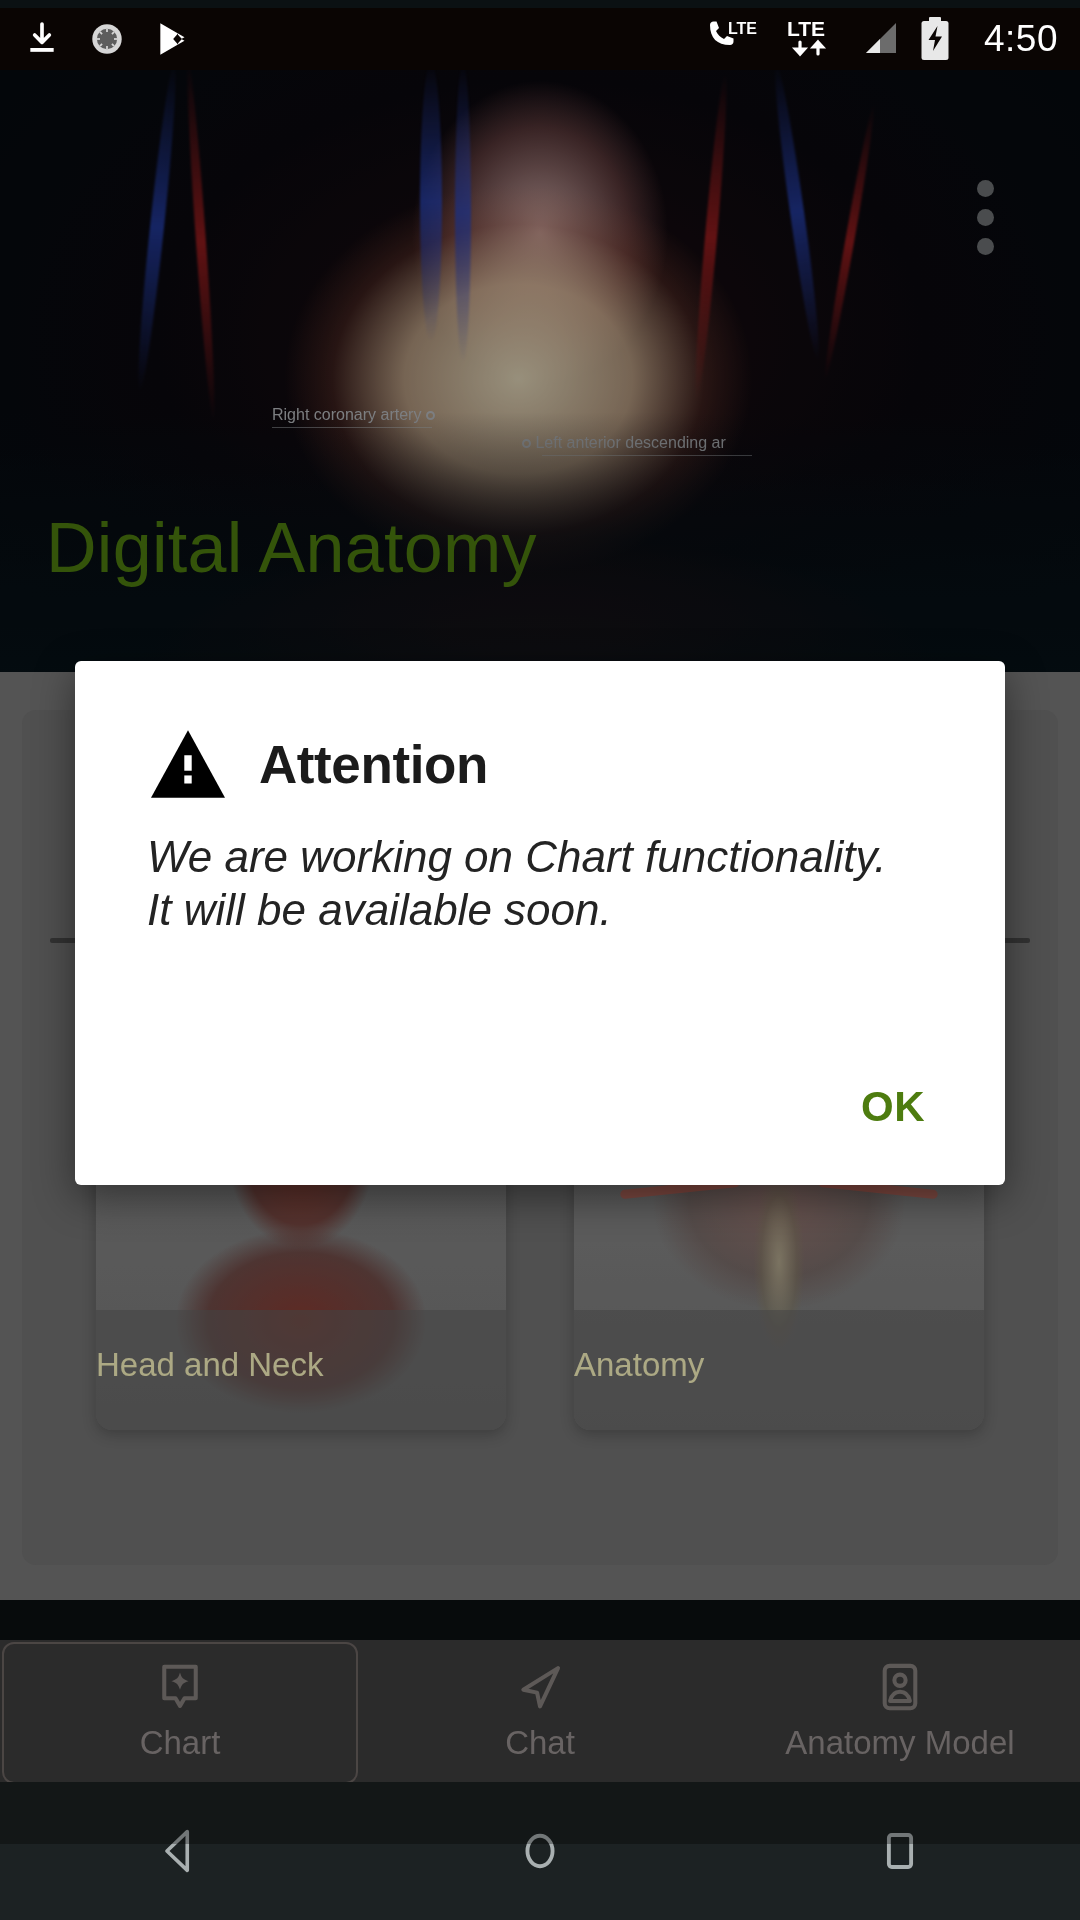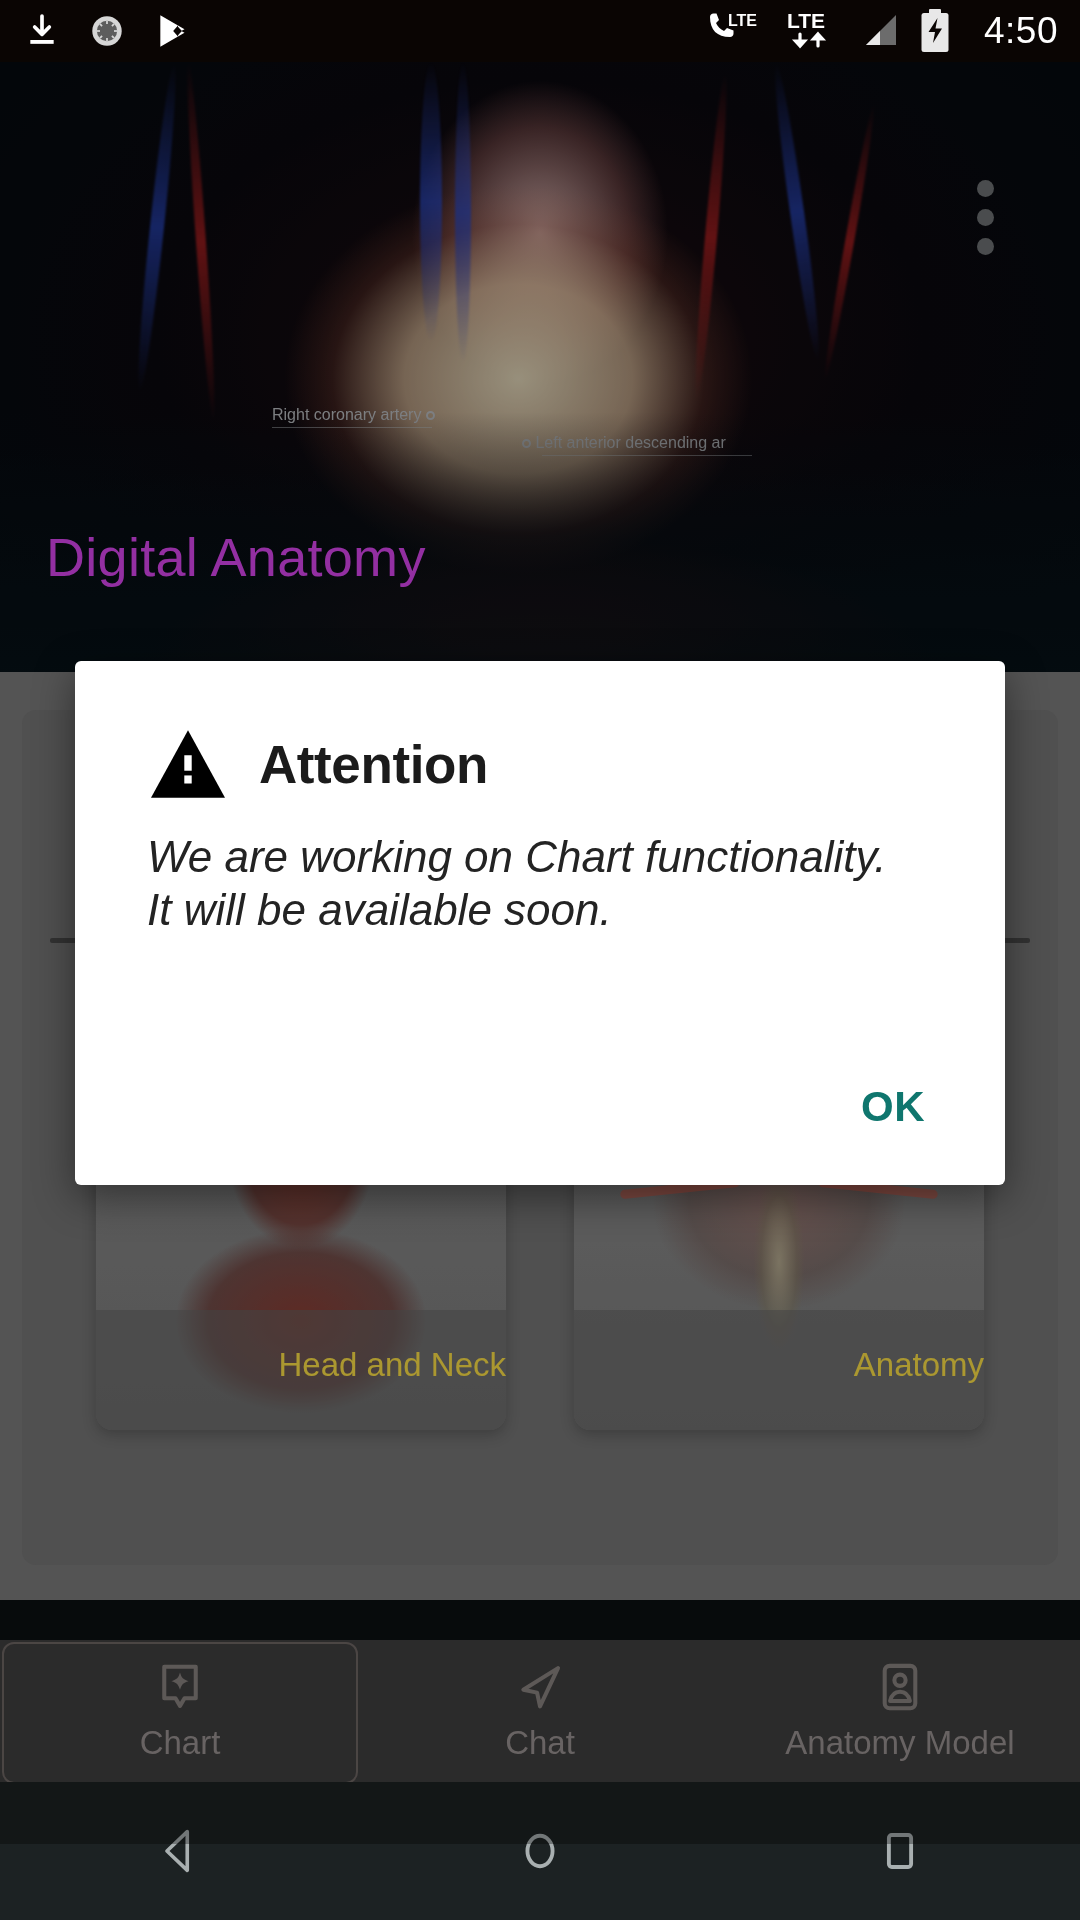--- a/index.html
+++ b/index.html
@@ -11,21 +11,21 @@
   }
   #phone {
     position:relative;
     width:1080px; height:1920px;
     background:#0b1113;
     overflow:hidden;
   }
 
   
   .statusbar{
-    position:absolute; top:0; left:0; width:1080px; height:62px;
+    position:absolute; top:8px; left:0; width:1080px; height:62px;
     background:#0a0503;
     display:flex; align-items:center;
     padding:0 22px;
     z-index:60;
   }
   .sb-left{display:flex; align-items:center; gap:26px;}
   .sb-right{margin-left:auto; display:flex; align-items:center; gap:16px;}
   .sb-ico{display:block;}
   .sb-clock{
     color:#fff; font-size:37px; letter-spacing:.5px;
@@ -49,21 +49,21 @@
       linear-gradient(180deg,#050a10 0%,#060d14 55%,#07131a 100%);
   }
   .vessel{position:absolute; background:linear-gradient(180deg,rgba(40,60,160,.0),rgba(40,70,190,.75),rgba(30,50,140,.0)); border-radius:50%; filter:blur(1.2px);}
   .vessel.red{background:linear-gradient(180deg,rgba(150,25,25,0),rgba(175,32,32,.8),rgba(120,20,20,0));}
   .hero-scrim{
     position:absolute; left:0; bottom:0; width:100%; height:260px;
     background:linear-gradient(180deg, rgba(6,14,20,0) 0%, rgba(6,16,22,.55) 45%, rgba(7,18,24,.92) 100%);
   }
   .hero-title{
     position:absolute; left:46px; bottom:84px;
-    font-size:54px; color:#d946ef; letter-spacing:.3px;
+    font-size:70px; color:#4d7c0f; letter-spacing:.3px;
     font-weight:400;
   }
   .kebab{
     position:absolute; top:112px; right:80px;
     display:flex; flex-direction:column; gap:12px; align-items:center;
     padding:6px;
   }
   .kebab i{width:17px; height:17px; border-radius:50%; background:#6d7173; display:block;}
 
   .anno{position:absolute; color:#b9bcc0; font-size:16px; white-space:nowrap;}
@@ -109,21 +109,21 @@
       radial-gradient(ellipse 150px 130px at 50% 45%, rgba(170,110,100,.55) 0%, rgba(110,70,62,.35) 60%, rgba(0,0,0,0) 85%),
       linear-gradient(180deg,#8d8d8d 0%,#868686 55%,#7d7d7d 100%);
   }
   .rib{position:absolute; height:9px; border-radius:6px; background:rgba(205,100,85,.75);}
   .card-label-bg{
     position:absolute; left:0; right:0; bottom:0; height:120px;
     background:rgba(100,100,100,.55);
   }
   .card-label{
     position:absolute; left:0; right:0; bottom:46px;
-    text-align:right; color:#fde047; font-size:33px;
+    text-align:left; color:#fef9c3; font-size:33px;
   }
 
   
   .bottomnav{
     position:absolute; bottom:138px; left:0; width:1080px; height:142px;
     background:#404040;
     display:flex; align-items:center;
   }
   .navitem{
     flex:1; height:142px;
@@ -172,21 +172,21 @@
     font-style:italic;
   }
   .dlg-actions{
     position:absolute; right:0; bottom:0;
     padding:0 66px 44px 0;
   }
   .ok-btn{
     background:none; border:none;
     font-family:"Liberation Sans", sans-serif;
     font-size:42px; font-weight:700;
-    color:#0f766e; letter-spacing:.5px;
+    color:#4d7c0f; letter-spacing:.5px;
     cursor:pointer; padding:10px 14px;
   }
 </style>
 </head>
 <body>
 
 <div id="phone">
 
   <div class="statusbar">
     <div class="sb-left">

